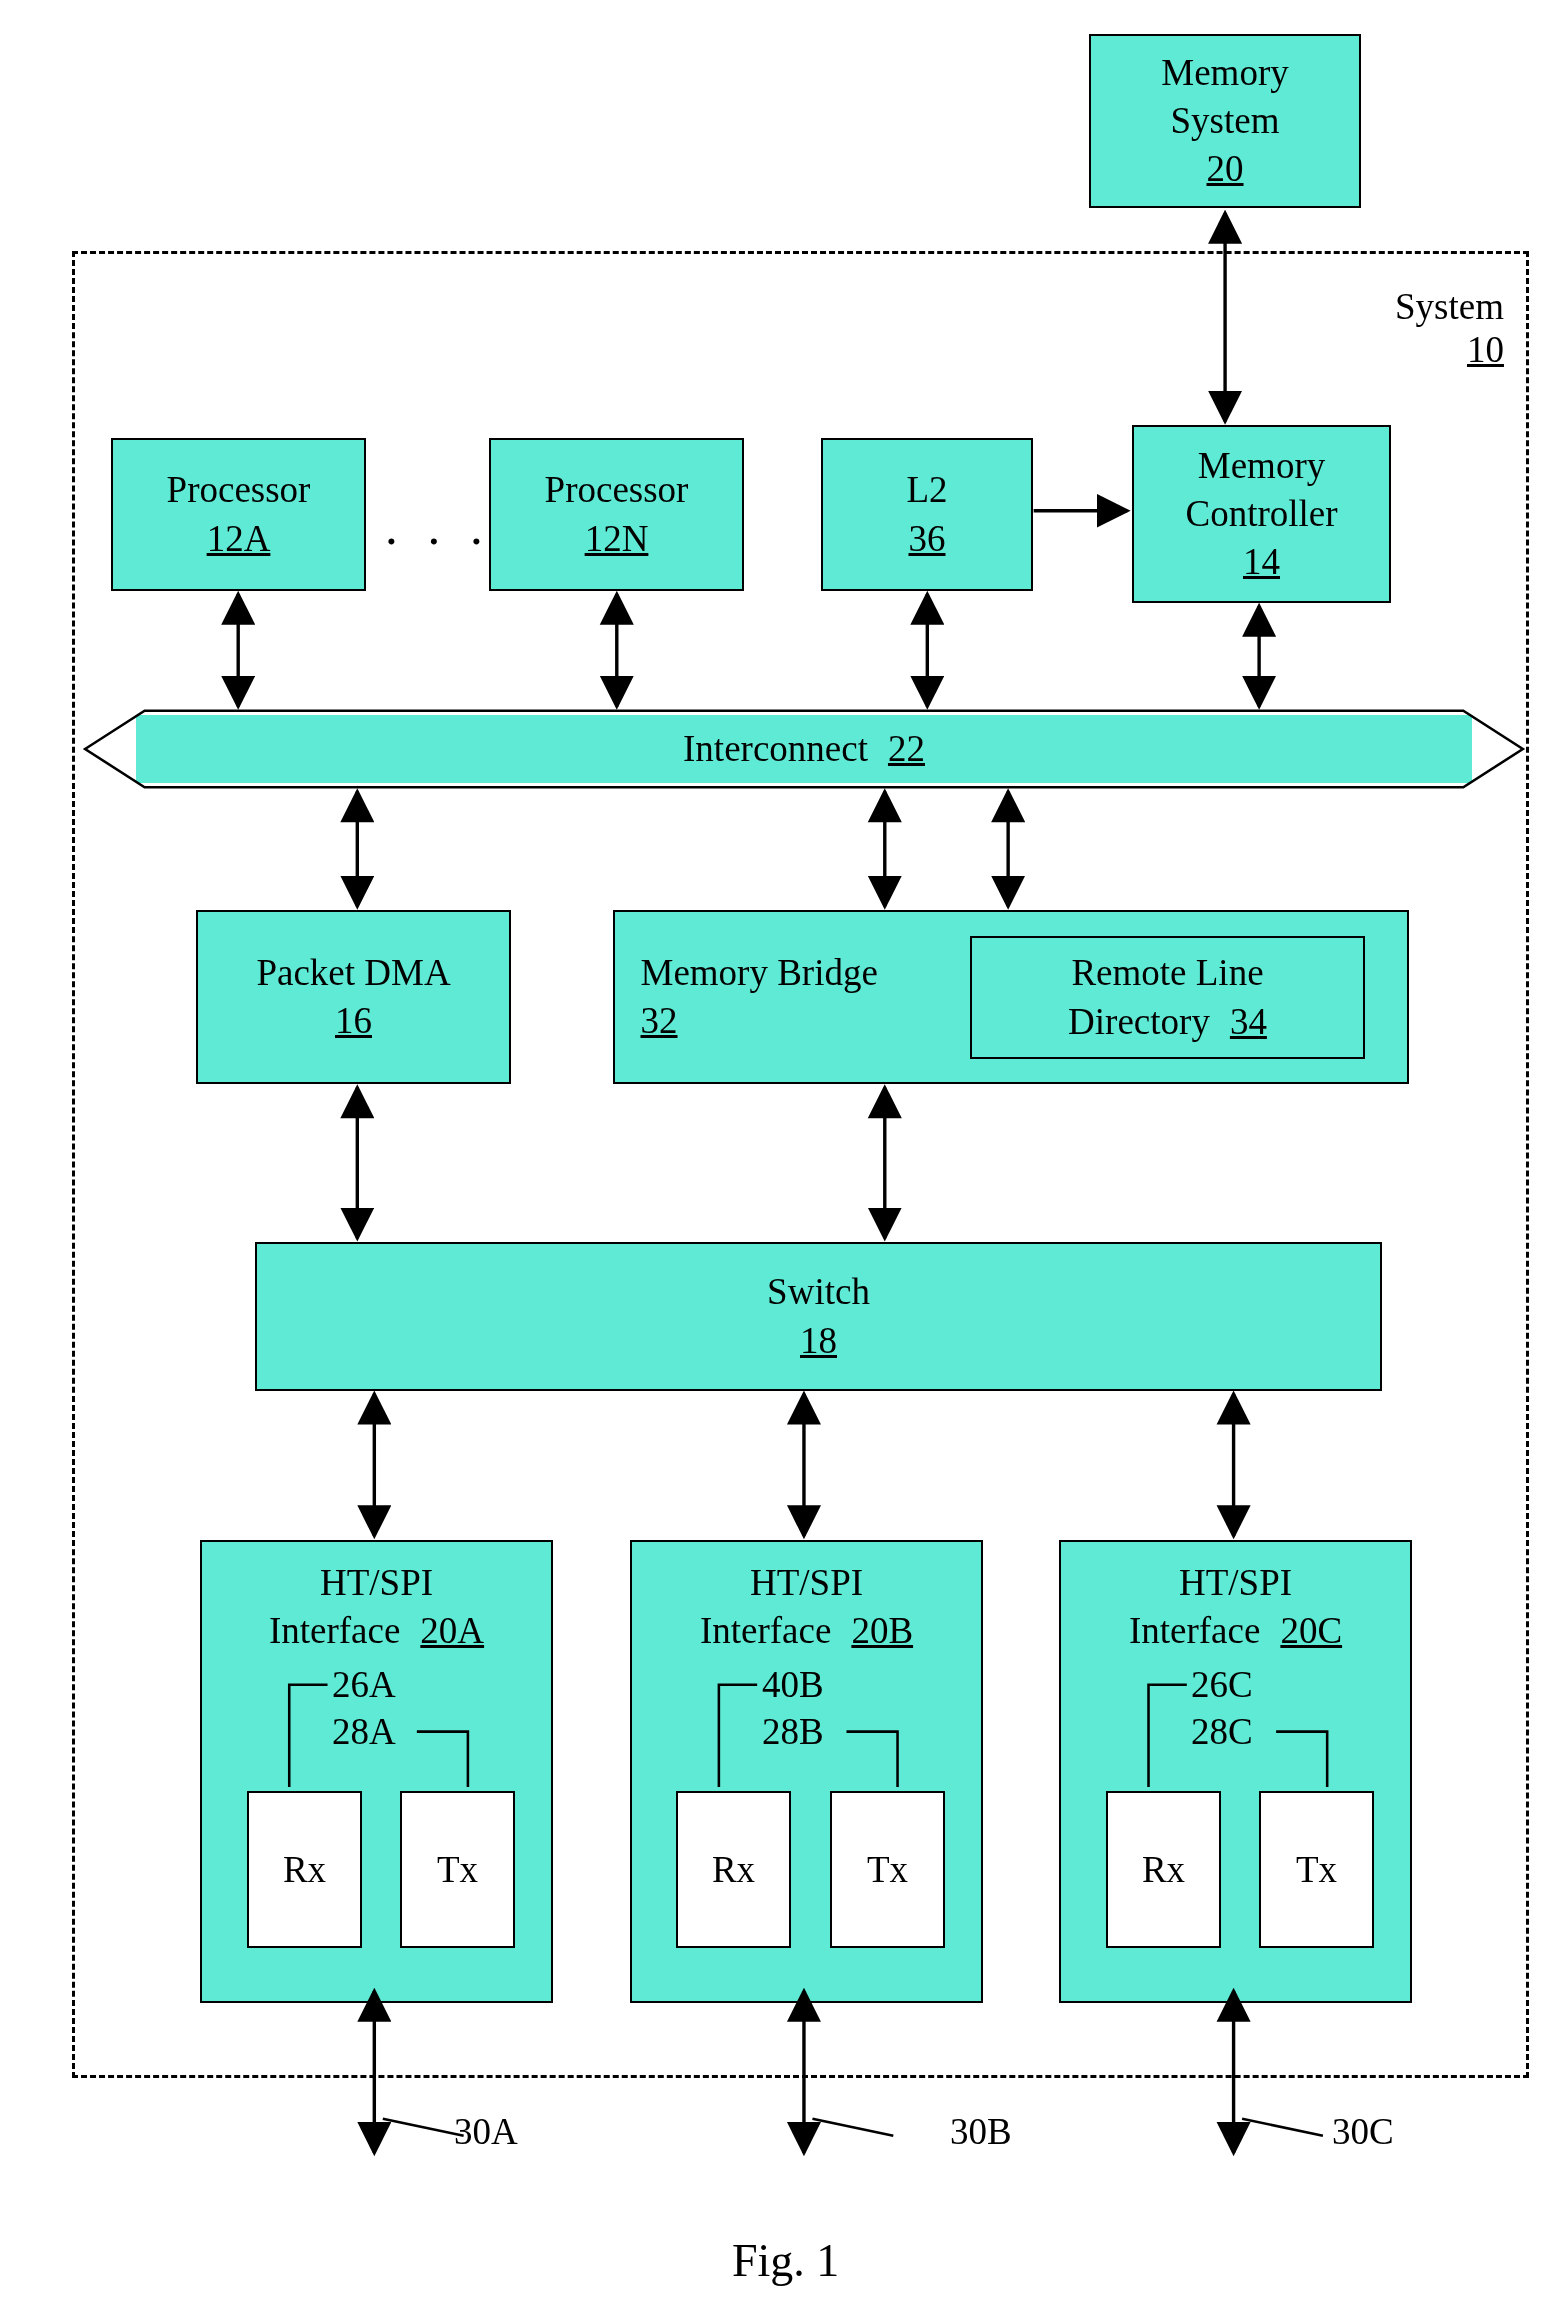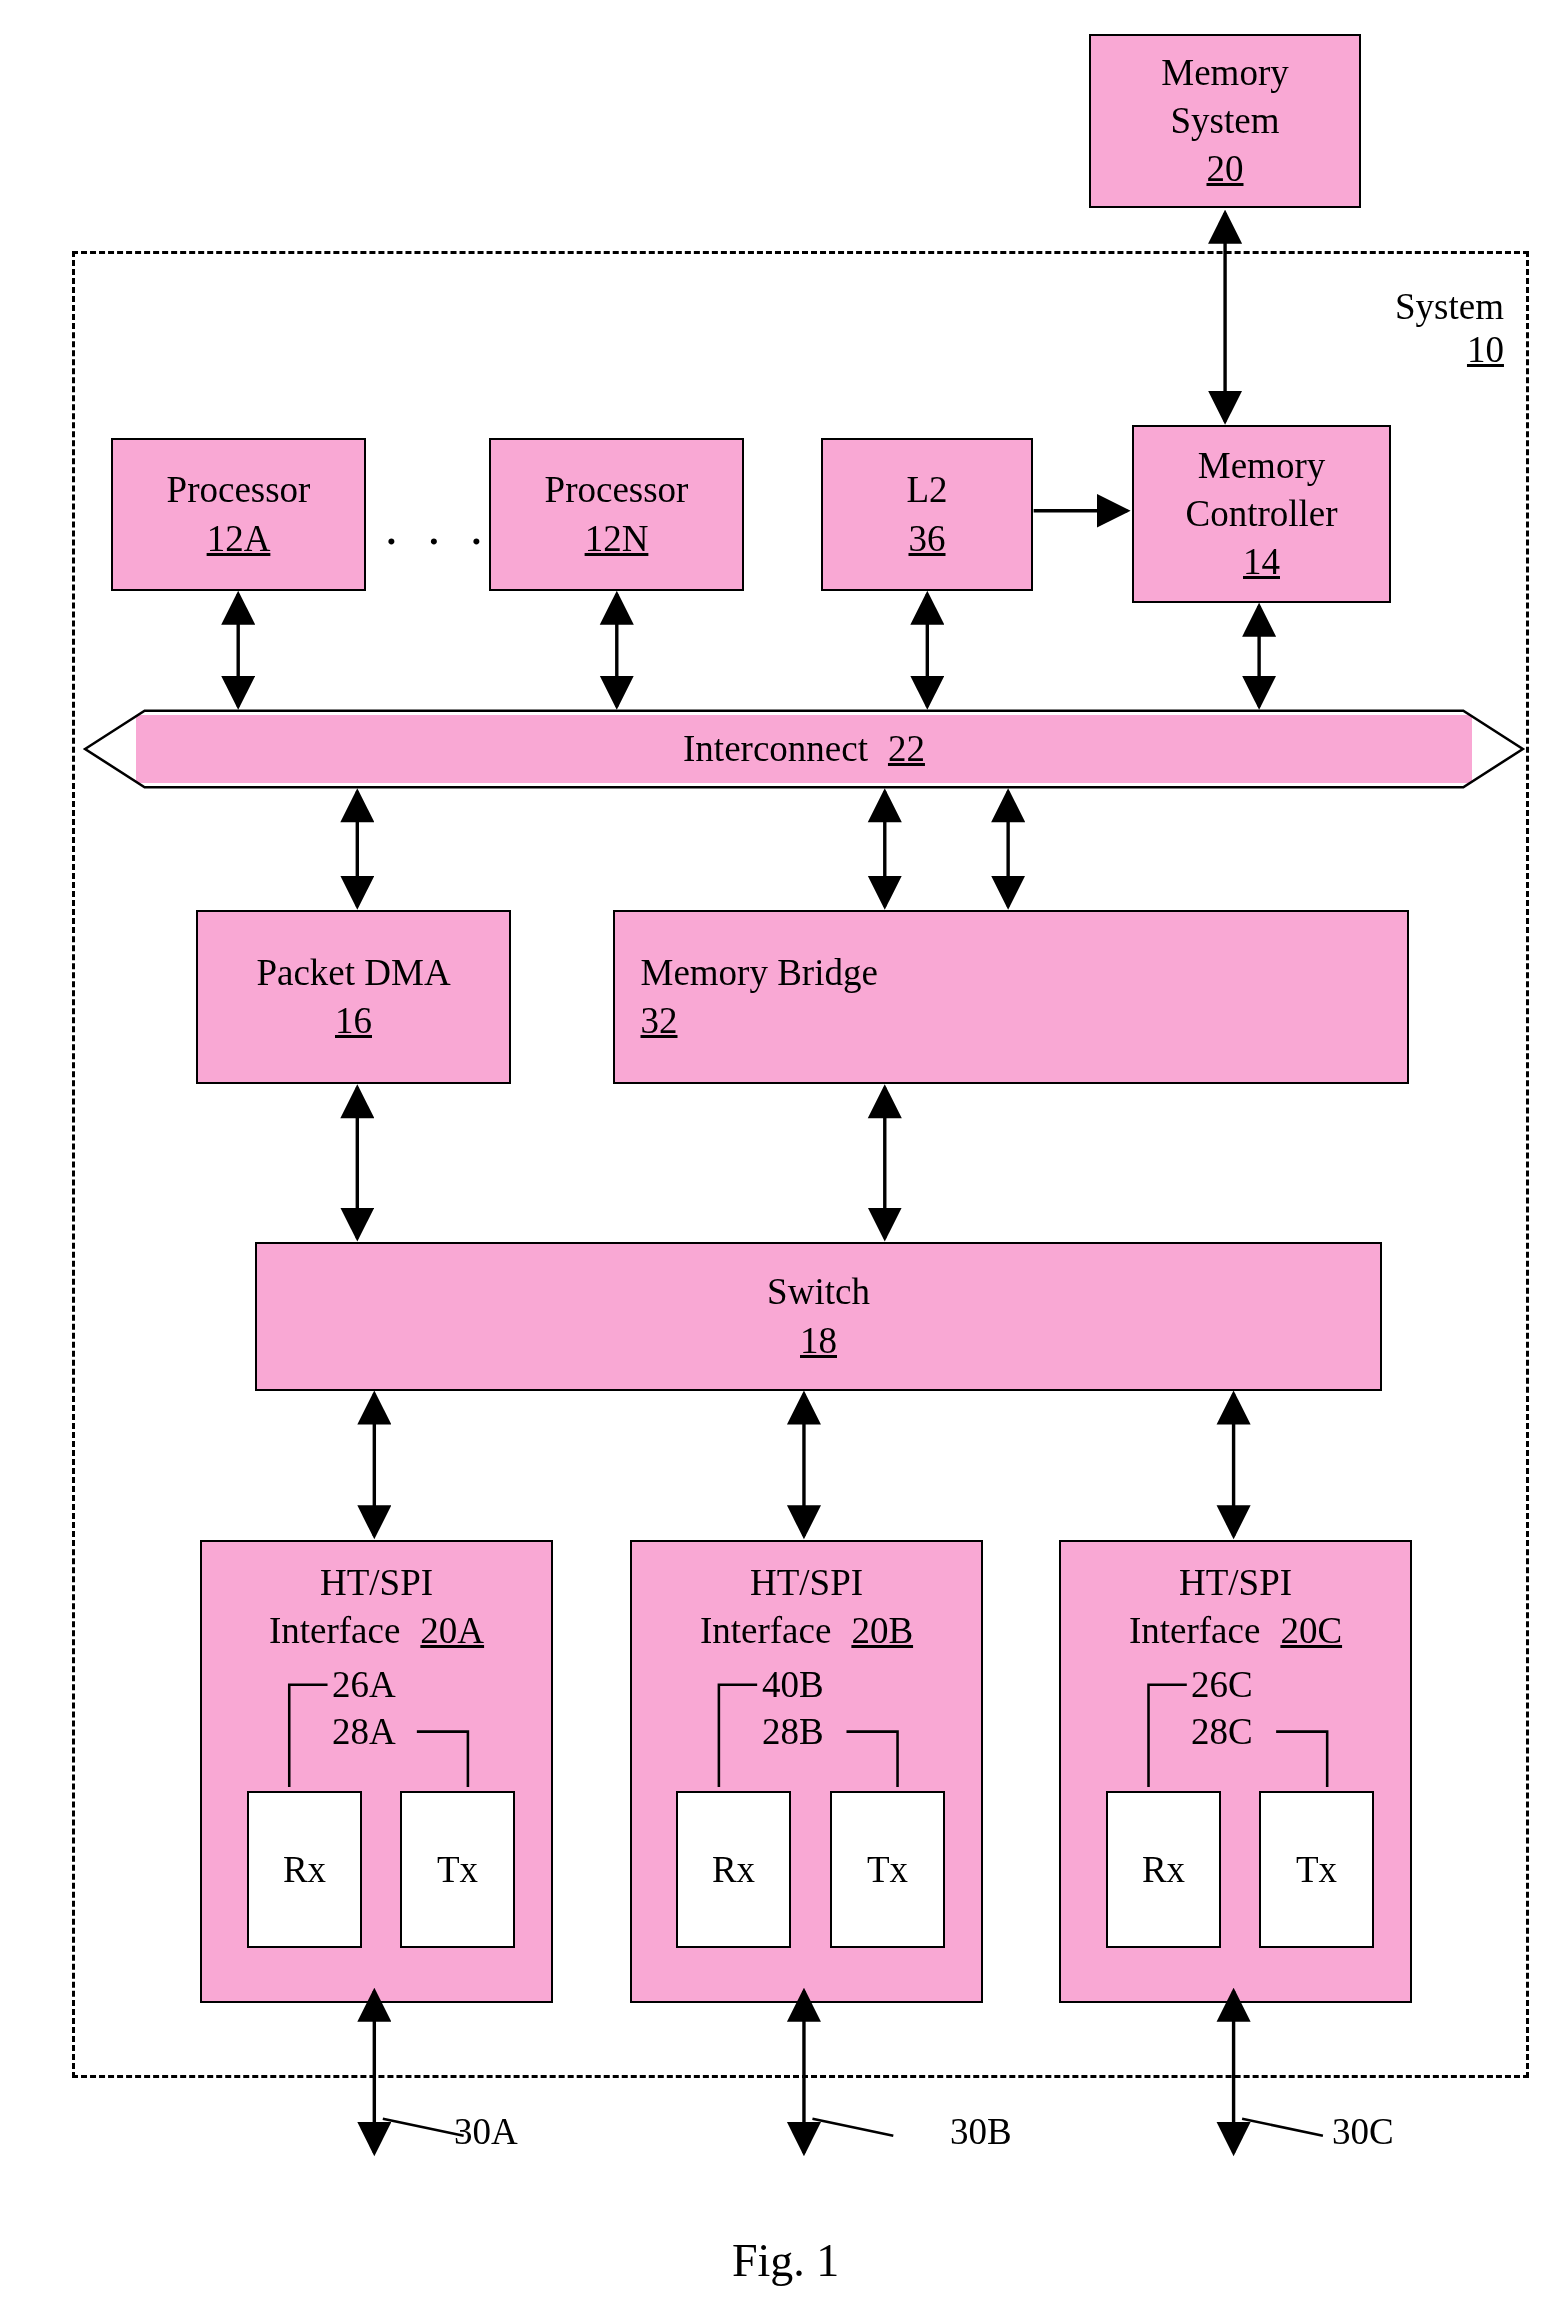--- a/index.html
+++ b/index.html
@@ -11,21 +11,21 @@
     justify-content: center;
   }
   .canvas {
     position: relative;
     width: 1562px;
     height: 2319px;
   }
   .box {
     position: absolute;
     border: 2.6px solid black;
-    background: #f9a8d4;
+    background: #5eead4;
     text-align: center;
     display: flex;
     flex-direction: column;
     justify-content: center;
     align-items: center;
     font-size: 37px;
     line-height: 1.3;
   }
   .small-box {
     position: absolute;
@@ -108,20 +108,27 @@
     </div>
   </div>
 
   <div class="box" style="left:179px; top:893px; width:311px; height:170px;">
     <div>Packet DMA</div>
     <div class="u">16</div>
   </div>
   <div class="box" style="left:596px; top:893px; width:766px; height:170px; align-items:flex-start; padding-left:25.5px; justify-content:center;">
     <div>Memory Bridge</div>
     <div class="u">32</div>
+  </div>
+  <div class="box" style="left:953px; top:919px; width:391px; height:119px;">
+    <div>Remote Line</div>
+    <div class="inline-ref">
+      <span>Directory </span>
+      <span class="u">34</span>
+    </div>
   </div>
 
   <div class="box" style="left:238px; top:1225px; width:1123px; height:145px;">
     <div>Switch</div>
     <div class="u">18</div>
   </div>
 
   <div class="box" style="left:183px; top:1523px; width:349px; height:442px; justify-content:flex-start; padding-top:17px;">
     <div>HT/SPI</div>
     <div class="inline-ref">

